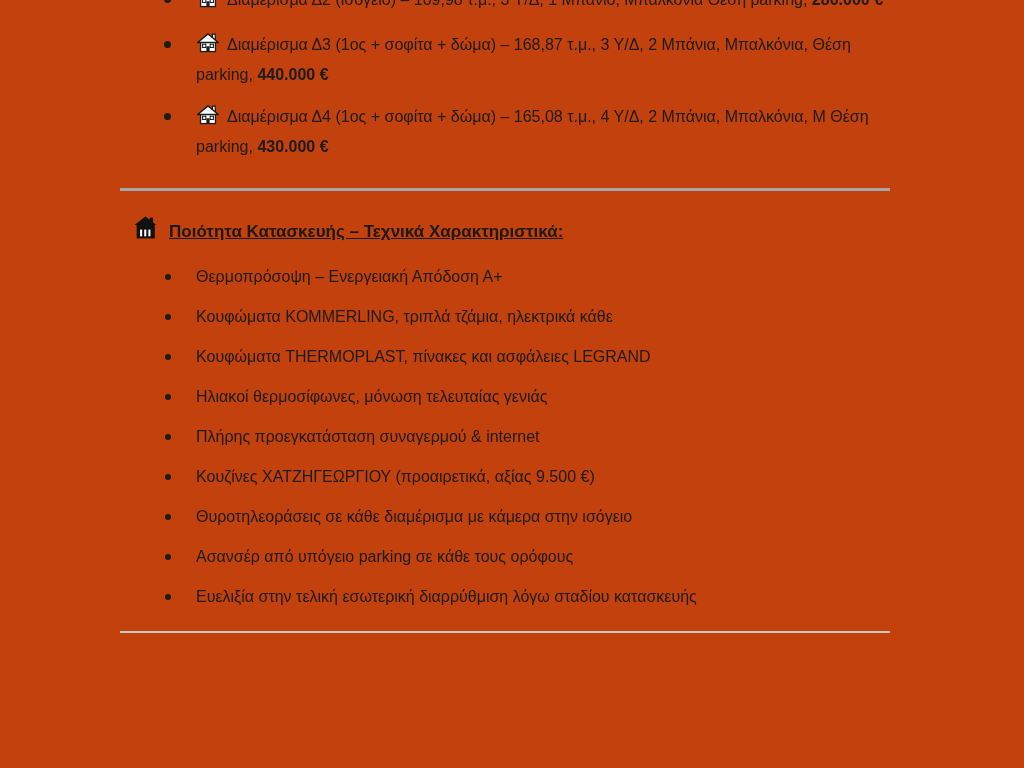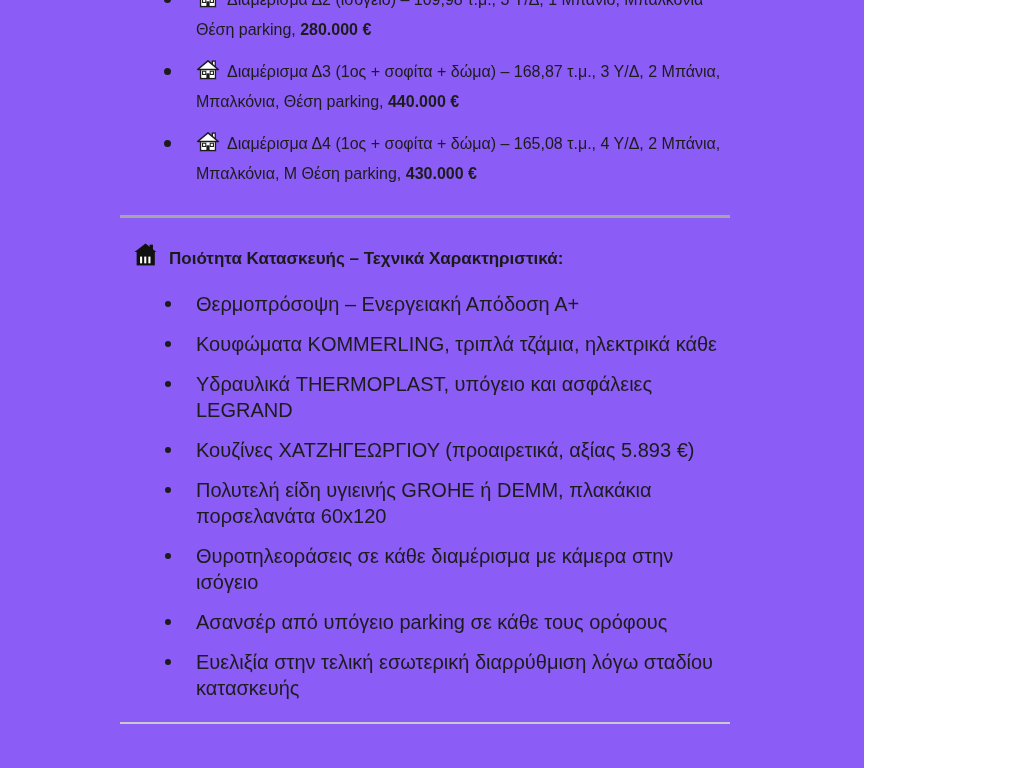--- a/index.html
+++ b/index.html
@@ -3,21 +3,21 @@
 <meta charset="utf-8">
 <style>
   * { margin: 0; padding: 0; box-sizing: border-box; }
   html, body {
     width: 1024px; height: 768px;
     background: #ffffff;
     overflow: hidden;
     font-family: "Liberation Sans", "DejaVu Sans", sans-serif;
     color: #1c1c1c;
   }
-  .page { position: relative; width: 864px; height: 768px; background: #8b5cf6; }
+  .page { position: relative; width: 1024px; height: 768px; background: #c2410c; }
   .content { position: absolute; left: 133px; right: 134px; top: -14px; }
 
   
   ul.apartments { list-style: none; }
   ul.apartments li {
     position: relative;
     padding-left: 63px;
     font-size: 16px;
     line-height: 27px;
     margin-bottom: 15px;
@@ -45,29 +45,30 @@
     margin-top: 21px;
   }
 
   
   .section-header {
     margin-top: 24px;
     display: flex; align-items: center;
     font-size: 17px; font-weight: bold;
     line-height: 26px;
     color: #1a1a1a;
+    text-decoration: underline;
   }
   .building-ic { display: inline-block; margin-right: 9px; flex: 0 0 auto; }
 
   
   ul.features { list-style: none; margin-top: 16px; }
   ul.features li {
     position: relative;
     padding-left: 63px;
-    font-size: 20px;
+    font-size: 16px;
     line-height: 26px;
     margin-bottom: 14px;
   }
   ul.features li::before {
     content: "";
     position: absolute;
     left: 32px; top: 10px;
     width: 6px; height: 6px;
     border-radius: 50%;
     background: #1c1c1c;
@@ -142,32 +143,35 @@
         <li>
           <span>Θερμοπρόσοψη – Ενεργειακή Απόδοση Α+</span>
         </li>
 
 
         <li>
           <span>Κουφώματα KOMMERLING, τριπλά τζάμια, ηλεκτρικά κάθε</span>
         </li>
 
         <li>
-          <span>Υδραυλικά THERMOPLAST, υπόγειο και ασφάλειες LEGRAND</span>
-        </li>
-
-
-
-        <li>
-          <span>Κουζίνες ΧΑΤΖΗΓΕΩΡΓΙΟΥ (προαιρετικά, αξίας 5.893 €)</span>
+          <span>Κουφώματα THERMOPLAST, πίνακες και ασφάλειες LEGRAND</span>
         </li>
 
         <li>
-          <span>Πολυτελή είδη υγιεινής GROHE ή DEMM, πλακάκια πορσελανάτα 60x120</span>
+          <span>Ηλιακοί θερμοσίφωνες, μόνωση τελευταίας γενιάς</span>
         </li>
+
+        <li>
+          <span>Πλήρης προεγκατάσταση συναγερμού &amp; internet</span>
+        </li>
+
+        <li>
+          <span>Κουζίνες ΧΑΤΖΗΓΕΩΡΓΙΟΥ (προαιρετικά, αξίας 9.500 €)</span>
+        </li>
+
 
         <li>
           <span>Θυροτηλεοράσεις σε κάθε διαμέρισμα με κάμερα στην ισόγειο</span>
         </li>
 
         <li>
           <span>Ασανσέρ από υπόγειο parking σε κάθε τους ορόφους</span>
         </li>
 
 

